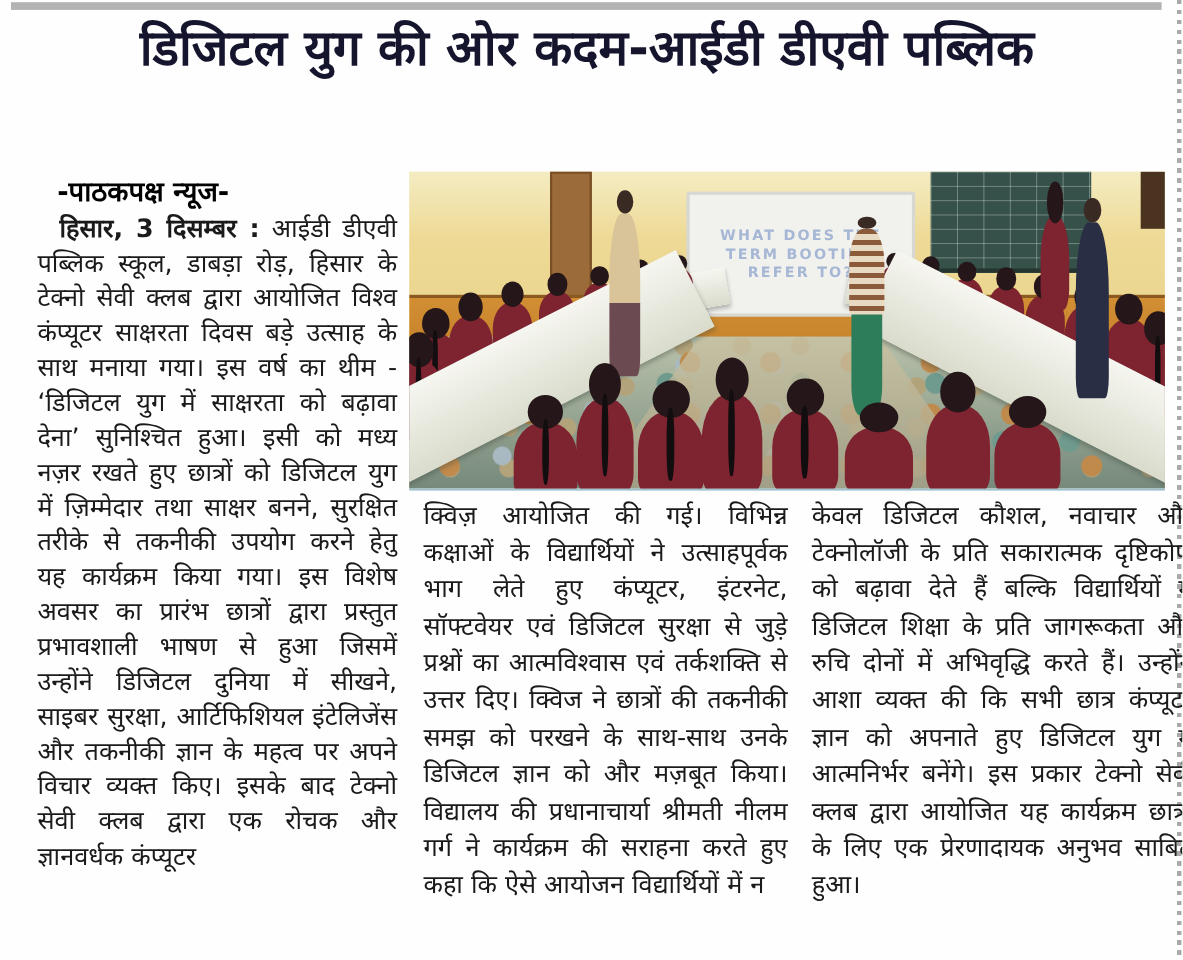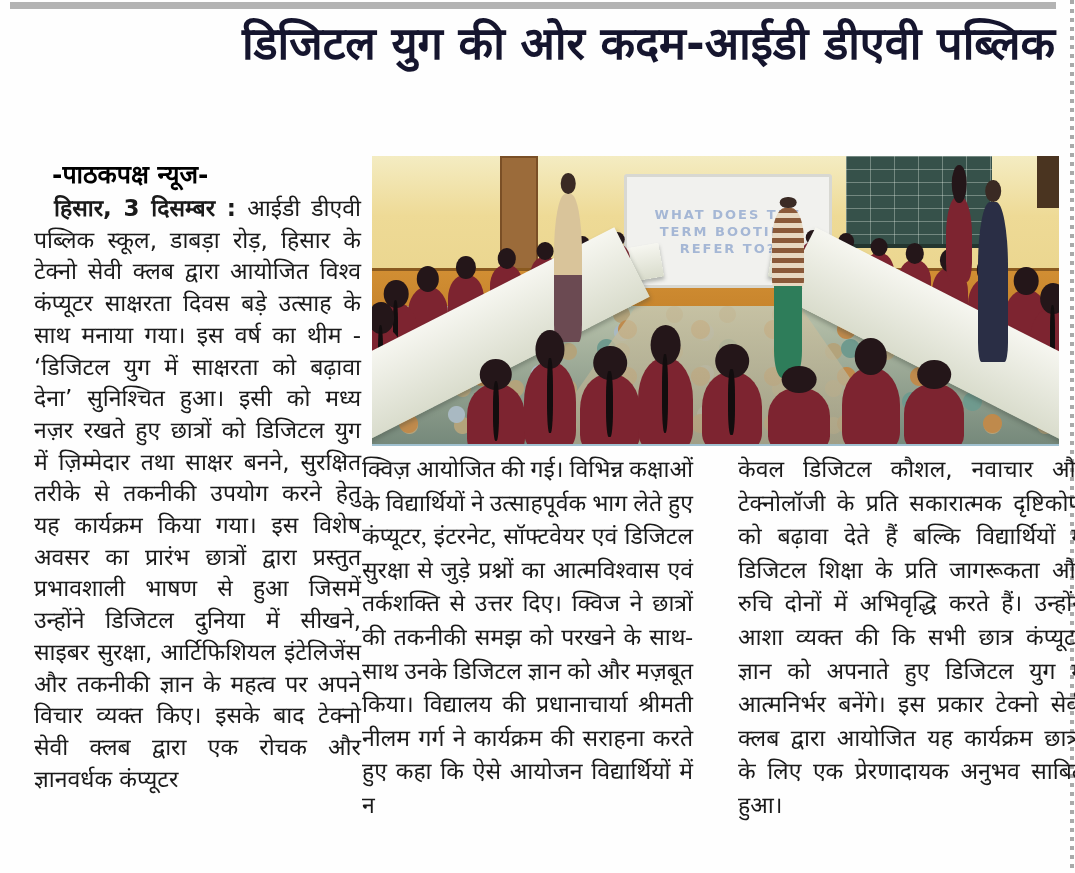--- a/index.html
+++ b/index.html
@@ -5,30 +5,30 @@
   html,body{margin:0;padding:0;background:#ffffff;}
   #clip{position:relative;width:1075px;height:873px;background:#fefefe;overflow:hidden;
         font-family:"DejaVu Sans",sans-serif;}
 
   
   .top-bar{position:absolute;left:10px;top:2px;width:1046px;height:7px;background:#b3b3b3;}
   .dotted-edge{position:absolute;right:1px;top:0;bottom:0;width:4px;
      background:repeating-linear-gradient(to bottom,#a9a9a9 0 4px,#ffffff 4px 9px);}
 
   
-  .headline{position:absolute;left:12px;top:14px;width:1043px;text-align:right;
+  .headline{position:absolute;left:12px;top:14px;width:1043px;text-align:center;
      color:#15152e;font-weight:700;font-size:45px;line-height:59px;letter-spacing:0px;}
 
   
   .byline{position:absolute;left:52px;top:156px;font-size:25px;font-weight:700;color:#000000;}
   .col{position:absolute;text-align:justify;color:#1a1a1a;font-size:23px;}
   .col1{left:34px;top:193px;width:327px;line-height:31.7px;}
   .col1 p{margin:0;text-indent:20px;}
   .dateline{font-weight:700;margin-top:16px;}
-  .col2{left:362px;top:453px;width:331px;line-height:33.6px;font-family:Liberation Serif, serif;}
+  .col2{left:385px;top:453px;width:331px;line-height:33.6px;}
   .col3{left:738px;top:453px;width:347px;line-height:33.6px;}
   .col p{margin:0;}
 
   
   .photo{position:absolute;left:372px;top:156px;width:687px;height:288px;overflow:hidden;
      background:linear-gradient(#f4ecc2 0,#eeda96 60px,#e9d48c 150px,#c9b97f 160px);
      border-bottom:2px solid #9fc0cf;}
   .p-band{position:absolute;left:0;top:112px;width:100%;height:44px;
      background:linear-gradient(#8a5a20 0,#8a5a20 3px,#d18e33 3px,#c7842c 100%);}
   .p-door{position:absolute;left:128px;top:0;width:34px;height:116px;background:#9b6b3a;

